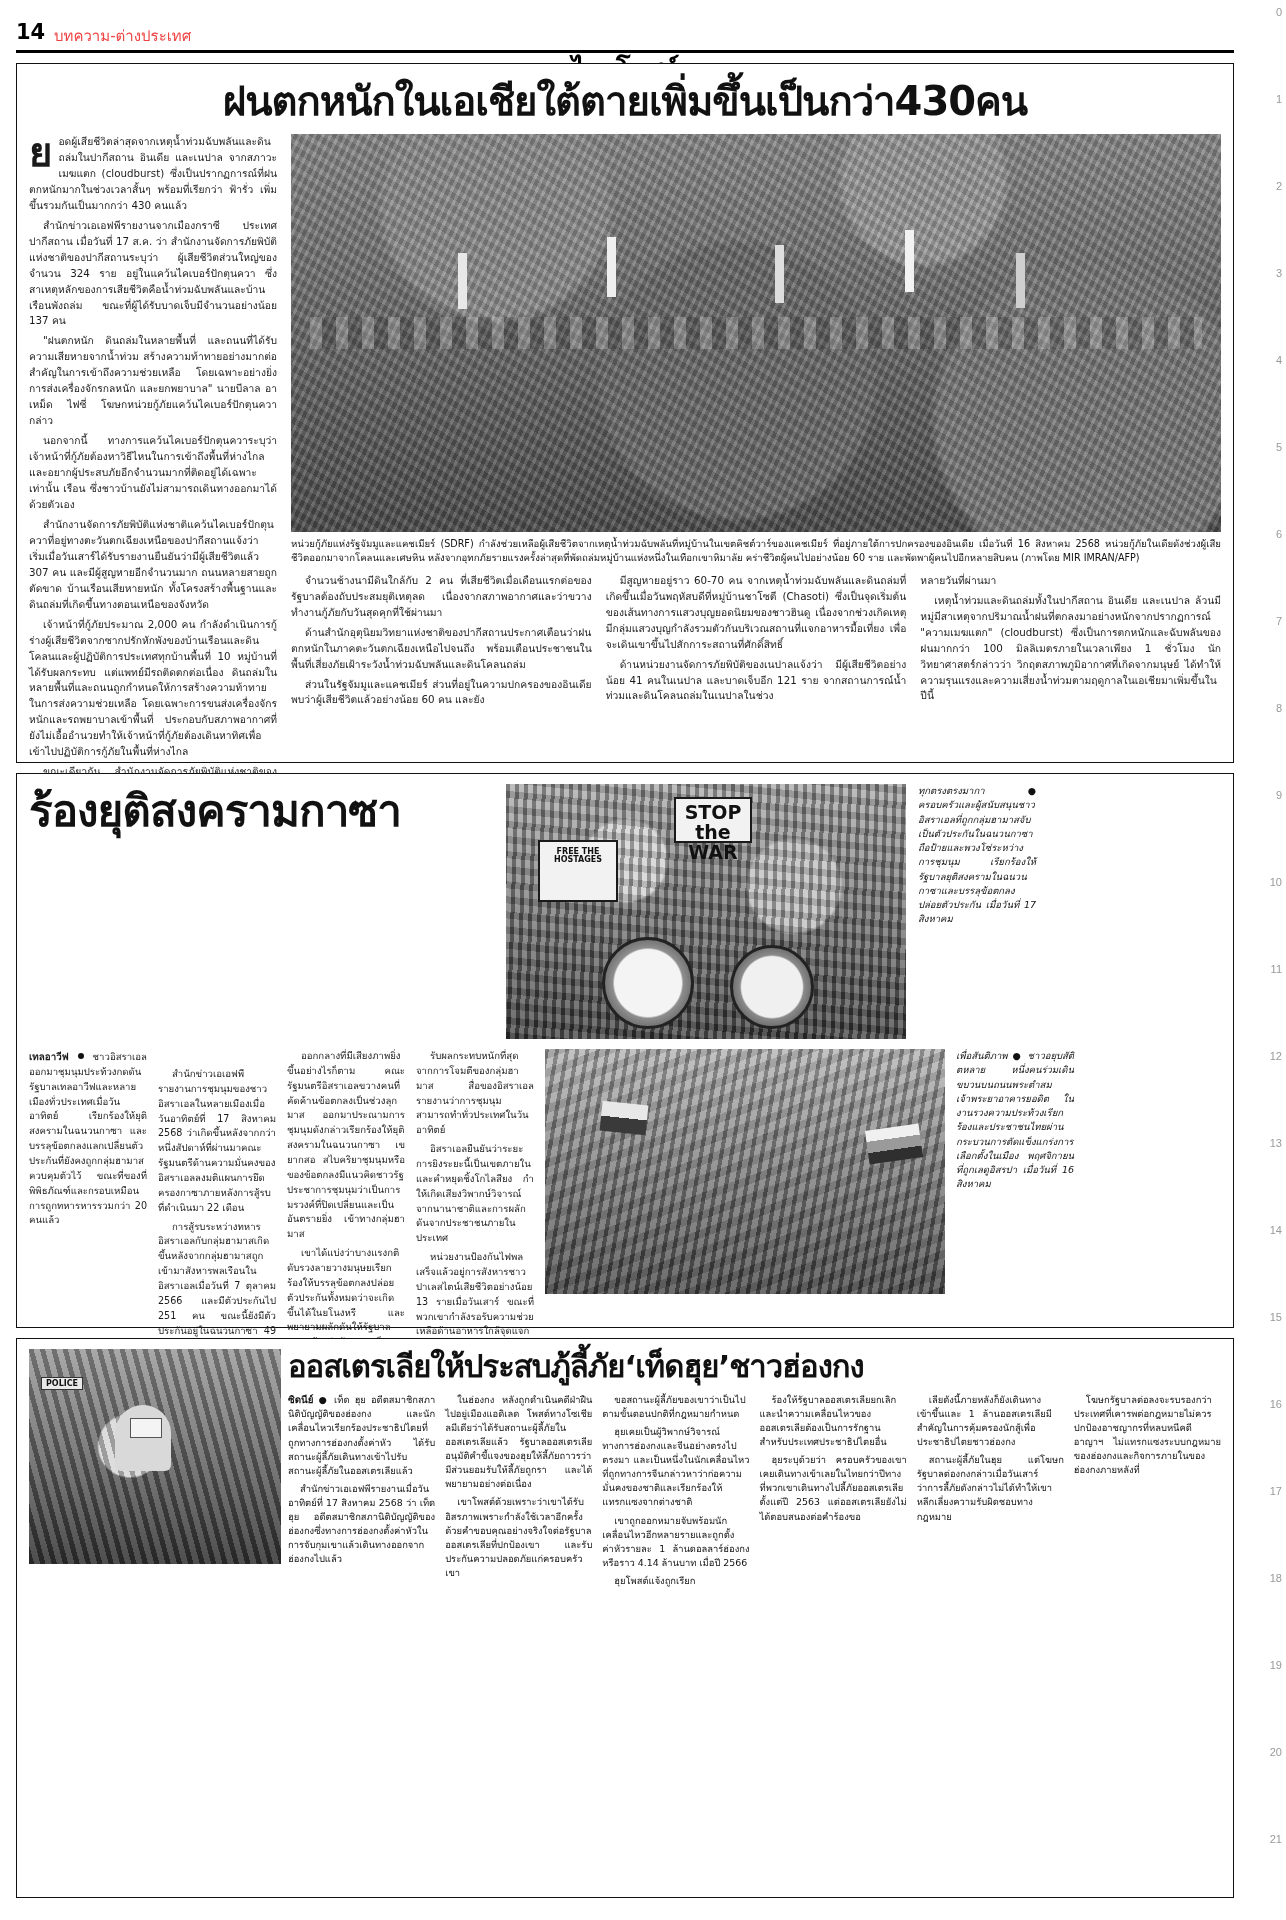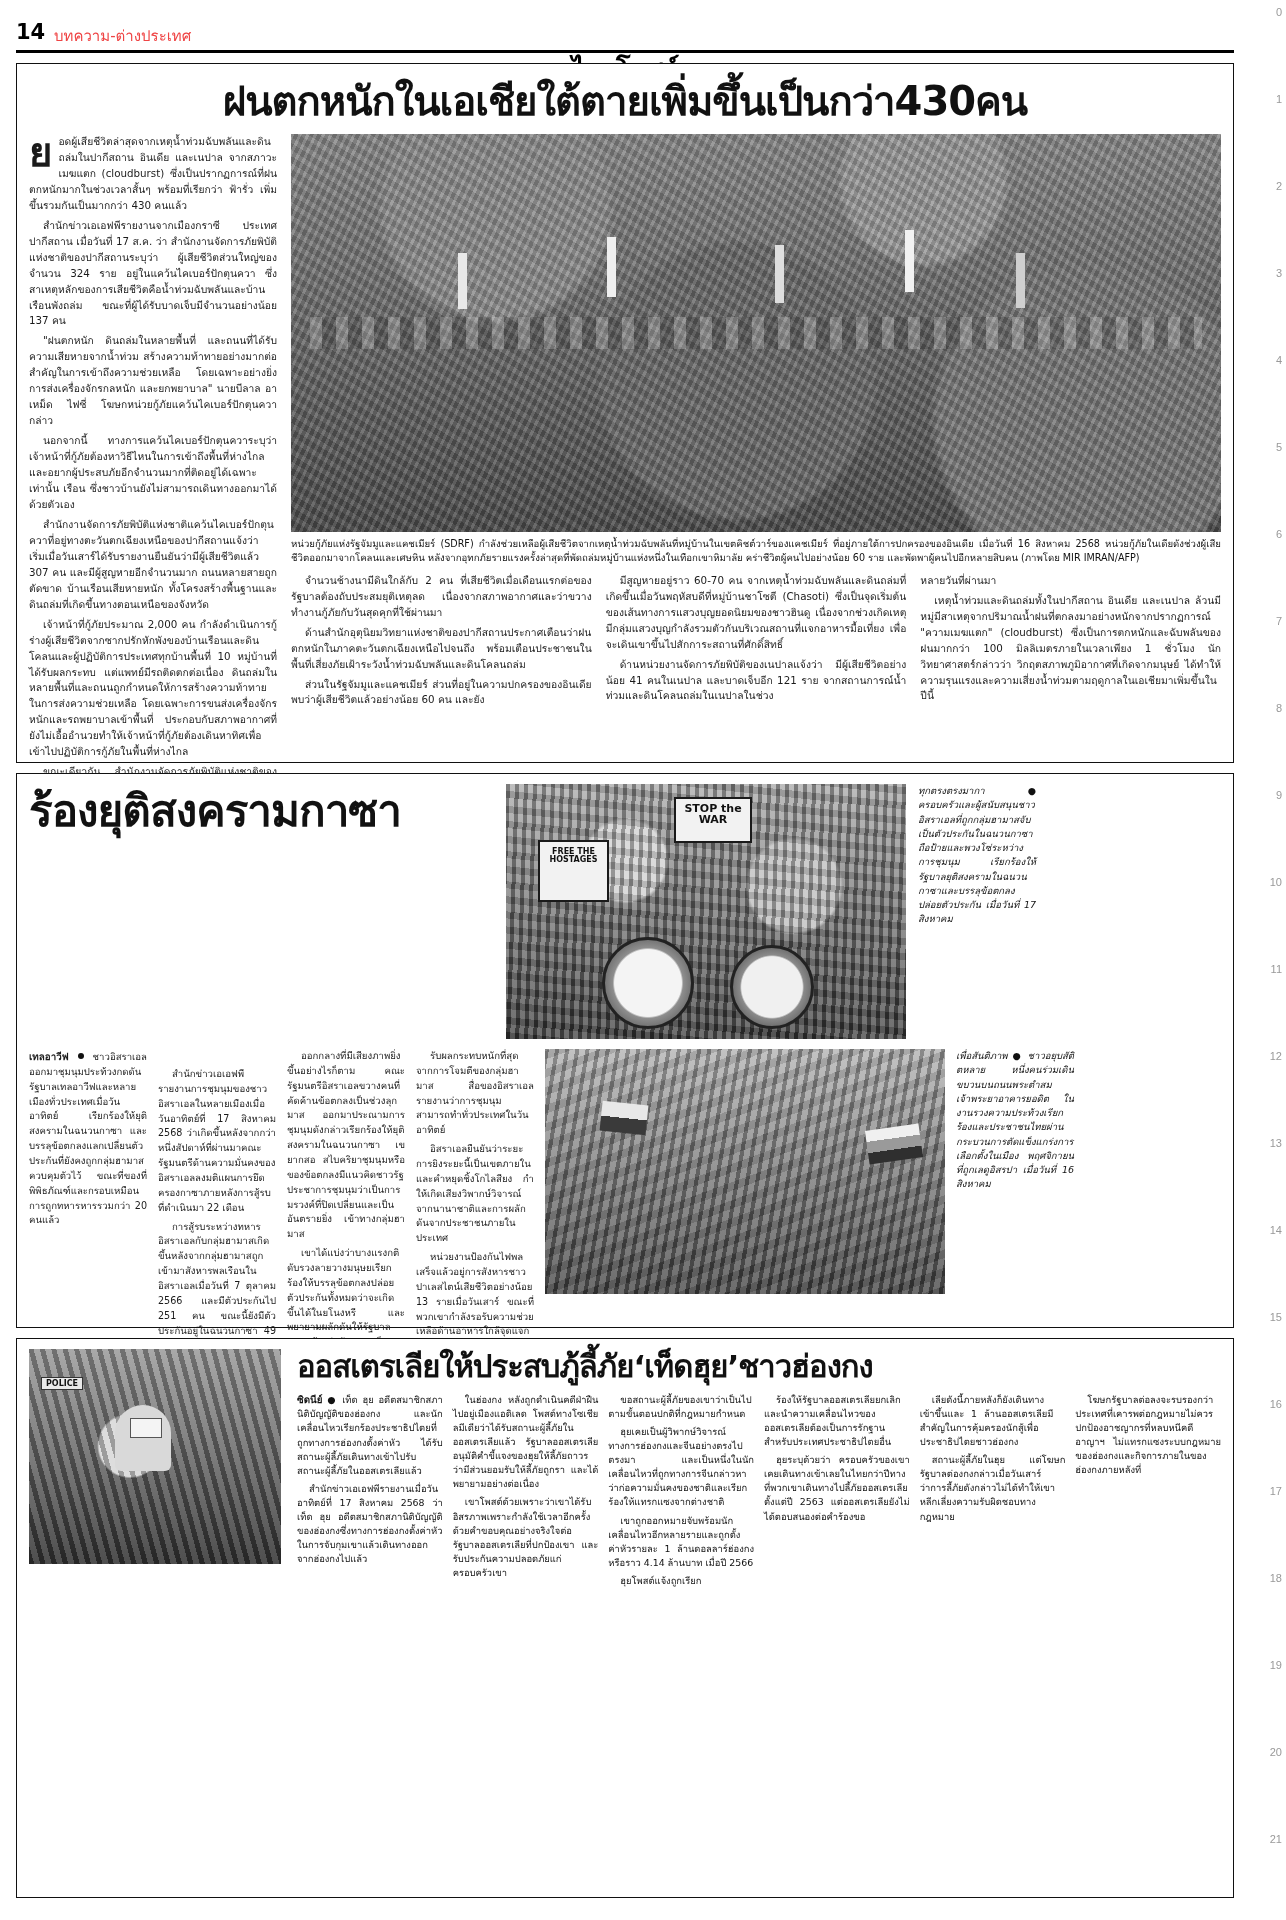--- a/index.html
+++ b/index.html
@@ -69,21 +69,21 @@
   .a2-left{width:465px;}
   .a2-mid{width:400px;}
   .a2-right{width:118px;}
   .sidecap{font-size:9.5px;line-height:1.5;font-style:italic;text-align:justify;color:#111;}
 
   .byline{font-size:9.8px;font-weight:bold;}
   .bullet{display:inline-block;width:6px;height:6px;border-radius:50%;background:#111;margin:0 4px 1px 4px;}
 
   
   .headline3{font-size:31px;font-weight:bold;line-height:1.15;letter-spacing:-1px;margin:0 0 8px 0;}
-  .a3{display:flex;gap:16px;}
+  .a3{display:flex;gap:7px;}
   .a3-photo{width:252px;}
   .a3-text{flex:1;}
   .cols5{display:flex;gap:10px;}
   .tiny{font-size:9.4px;line-height:1.5;text-align:justify;}
 
   .policebadge{position:absolute;left:12px;top:28px;background:#e9e9e9;color:#111;font-size:8px;font-weight:bold;padding:1px 4px;border:1px solid #333;}
 </style>
 </head>
 <body>
 
@@ -153,22 +153,22 @@
     </div>
   </div>
 
   <div class="article" style="height:555px;">
     <div class="a2-top">
       <div class="a2-left">
         <div class="headline2">ร้องยุติสงครามกาซา</div>
       </div>
       <div class="a2-mid">
         <div class="photo crowd" style="width:100%;height:255px;">
-          <div class="sign" style="left:42%;top:5%;width:78px;height:46px;font-size:11px;padding-top:4px;box-sizing:border-box;">STOP the WAR</div>
-          <div class="sign" style="left:8%;top:22%;width:71px;height:62px;font-size:8px;padding-top:6px;box-sizing:border-box;">FREE THE HOSTAGES</div>
+          <div class="sign" style="left:42%;top:5%;width:78px;height:46px;font-size:19px;padding-top:4px;box-sizing:border-box;">STOP the WAR</div>
+          <div class="sign" style="left:8%;top:22%;width:80px;height:62px;font-size:8px;padding-top:6px;box-sizing:border-box;">FREE THE HOSTAGES</div>
           <div style="position:absolute;left:24%;top:60%;width:86px;height:86px;border-radius:50%;background:radial-gradient(circle,#f4f4f4 55%,#8e8e8e 58%,#3d3d3d 100%);border:3px solid #222;"></div>
           <div style="position:absolute;left:56%;top:63%;width:78px;height:78px;border-radius:50%;background:radial-gradient(circle,#f0f0f0 55%,#8a8a8a 58%,#3a3a3a 100%);border:3px solid #222;"></div>
         </div>
       </div>
       <div class="a2-right">
         <div class="sidecap">ทุกตรงตรงมากา ● ครอบครัวและผู้สนับสนุนชาวอิสราเอลที่ถูกกลุ่มฮามาสจับเป็นตัวประกันในฉนวนกาซา ถือป้ายและพวงโซ่ระหว่างการชุมนุม เรียกร้องให้รัฐบาลยุติสงครามในฉนวนกาซาและบรรลุข้อตกลงปล่อยตัวประกัน เมื่อวันที่ 17 สิงหาคม</div>
       </div>
     </div>
 
     <div style="display:flex;gap:11px;margin-top:10px;">

